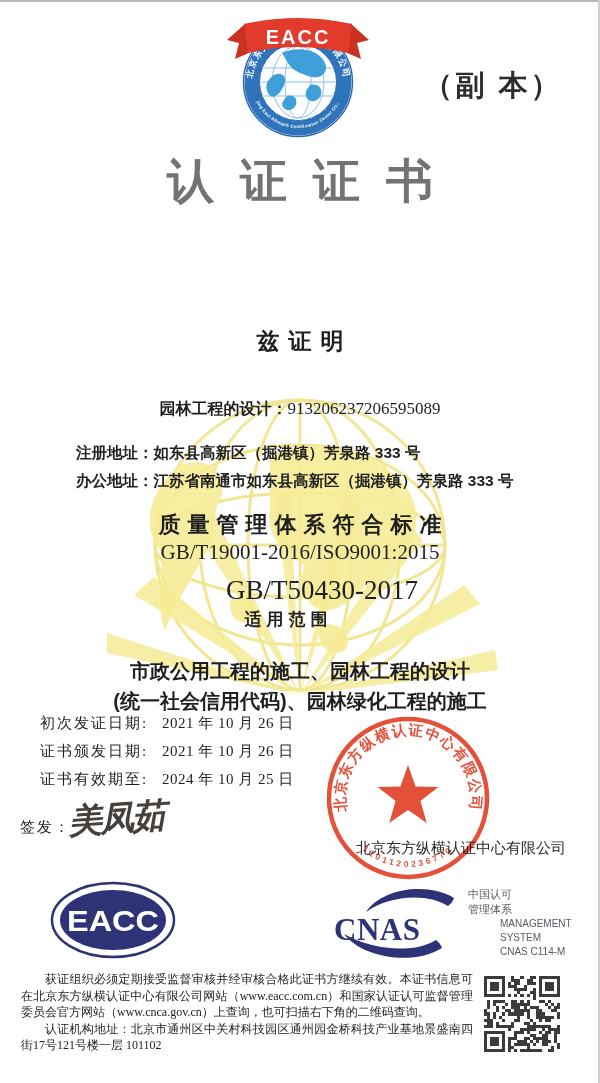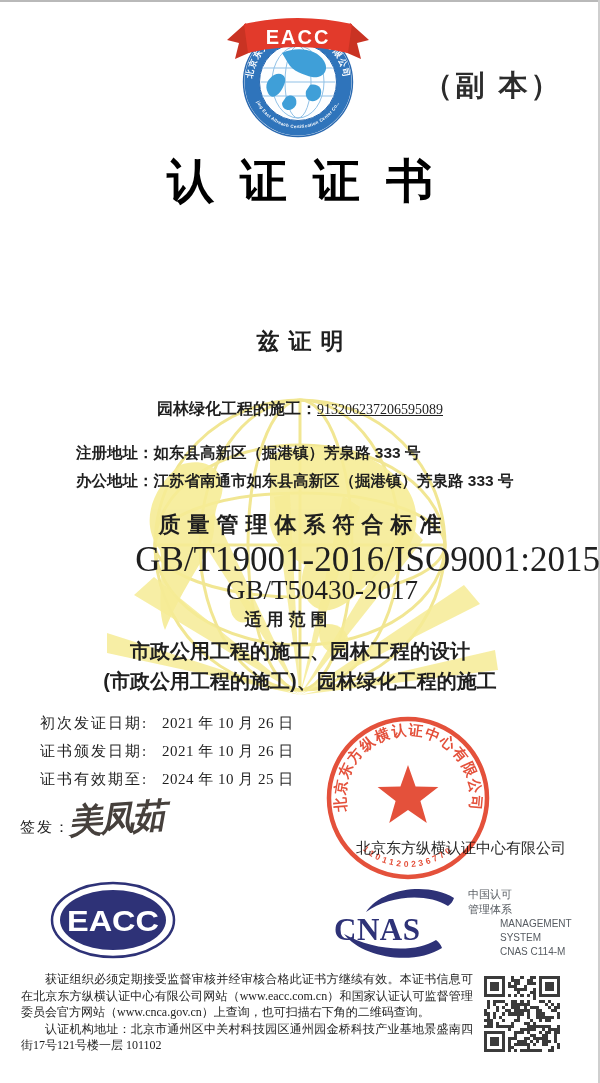--- a/index.html
+++ b/index.html
@@ -4,40 +4,40 @@
 <style>
   html,body{margin:0;padding:0;background:#ffffff;}
   .page{position:relative;width:600px;height:1083px;background:#fff;overflow:hidden;
         font-family:"Liberation Serif","DejaVu Serif",serif;color:#1f1f1f;}
   .abs{position:absolute;}
   .scan-top{left:0;top:0;width:600px;height:2px;background:#b9b9b9;}
   .scan-right{right:0;top:0;width:2px;height:1083px;background:#cfcfcf;}
   .copy-label{left:408px;top:66px;width:170px;text-align:center;font-size:29px;font-weight:bold;
               font-family:"Liberation Sans","DejaVu Sans",sans-serif;color:#2c2c2c;letter-spacing:3px;}
   .title{left:0;top:150px;width:600px;text-align:center;font-size:47px;font-weight:bold;
-         color:#000000;letter-spacing:26px;padding-left:26px;box-sizing:border-box;}
+         color:#737373;letter-spacing:26px;padding-left:26px;box-sizing:border-box;}
   .cert-no{right:36px;top:247px;font-size:17px;white-space:nowrap;}
   .cert-no .lab{font-weight:bold;letter-spacing:1px;}
   .certify{left:0;top:304px;width:600px;text-align:center;font-size:23px;font-weight:bold;
            letter-spacing:9px;padding-left:9px;box-sizing:border-box;margin-top:22px;}
   .company{left:0;top:349px;width:600px;text-align:center;font-size:27px;font-weight:bold;
            font-family:"Liberation Sans","DejaVu Sans",sans-serif;color:#111;}
   .credit{left:0;top:399px;width:600px;text-align:center;font-size:16px;}
   .credit .lab{font-weight:bold;font-family:"Liberation Sans","DejaVu Sans",sans-serif;}
-  .credit .val{font-size:14px;text-decoration:underline;}
+  .credit .val{font-size:17px;}
   .addr{left:76px;top:0;width:520px;font-size:15.5px;font-weight:bold;
         font-family:"Liberation Sans","DejaVu Sans",sans-serif;white-space:nowrap;}
   .std-head{left:0;top:510px;width:600px;text-align:center;font-size:22px;font-weight:bold;
             letter-spacing:7px;padding-left:7px;box-sizing:border-box;}
-  .gb1{left:0;top:540px;width:600px;text-align:right;font-size:35px;}
+  .gb1{left:0;top:540px;width:600px;text-align:center;font-size:21px;}
   .gb2{left:0;top:575px;width:600px;text-align:center;font-size:27px;padding-left:22px;}
   .scope-head{left:0;top:608px;width:572px;text-align:center;font-size:17px;font-weight:bold;
               letter-spacing:5px;padding-left:5px;box-sizing:border-box;}
   .scope{left:0;width:600px;text-align:center;font-size:20px;font-weight:bold;
-         font-family:"Liberation Sans","DejaVu Sans",sans-serif;}
+         font-family:"Liberation Sans","DejaVu Sans",sans-serif;margin-top:20px;}
   .dates{left:40px;top:714px;font-size:15px;}
   .date-row{display:flex;margin-bottom:9px;white-space:nowrap;}
   .date-row .lab{width:122px;letter-spacing:2px;}
   .date-row .val{letter-spacing:0.5px;}
   .sign-row{left:20px;top:818px;font-size:15px;letter-spacing:2px;}
   .sign-name{position:absolute;left:48px;top:-22px;font-size:34px;font-weight:bold;font-style:italic;
              letter-spacing:-2px;color:#46403c;transform:rotate(-4deg);display:inline-block;
              font-family:"DejaVu Serif",serif;white-space:nowrap;}
   .issuer{left:356px;top:839px;font-size:15px;color:#2a2a2a;white-space:nowrap;z-index:1;}
   .stamp{mix-blend-mode:multiply;opacity:0.93;z-index:2;}
@@ -128,36 +128,36 @@
 
   <div class="abs fg copy-label">（副 本）</div>
 
   <div class="abs fg title">认证证书</div>
 
 
   <div class="abs fg certify">兹证明</div>
 
 
   <div class="abs fg credit">
-    <span class="lab">园林绿化工程的施工：</span><span class="val">913206237206595089</span>
+    <span class="lab">园林工程的设计：</span><span class="val">913206237206595089</span>
   </div>
 
   <div class="abs fg addr" style="top:443px">
     <span>注册地址：</span><span>如东县高新区（掘港镇）芳泉路 333 号</span>
   </div>
   <div class="abs fg addr" style="top:471px">
     <span>办公地址：</span><span>江苏省南通市如东县高新区（掘港镇）芳泉路 333 号</span>
   </div>
 
   <div class="abs fg std-head">质量管理体系符合标准</div>
   <div class="abs fg gb1">GB/T19001-2016/ISO9001:2015</div>
   <div class="abs fg gb2">GB/T50430-2017</div>
   <div class="abs fg scope-head">适用范围</div>
   <div class="abs fg scope" style="top:638px">市政公用工程的施工、园林工程的设计</div>
-  <div class="abs fg scope" style="top:668px">(市政公用工程的施工)、园林绿化工程的施工</div>
+  <div class="abs fg scope" style="top:668px">(统一社会信用代码)、园林绿化工程的施工</div>
 
   <div class="abs fg dates">
     <div class="date-row">
       <span class="lab">初次发证日期:</span>
       <span class="val">2021 年 10 月 26 日</span>
     </div>
     <div class="date-row">
       <span class="lab">证书颁发日期:</span>
       <span class="val">2021 年 10 月 26 日</span>
     </div>

